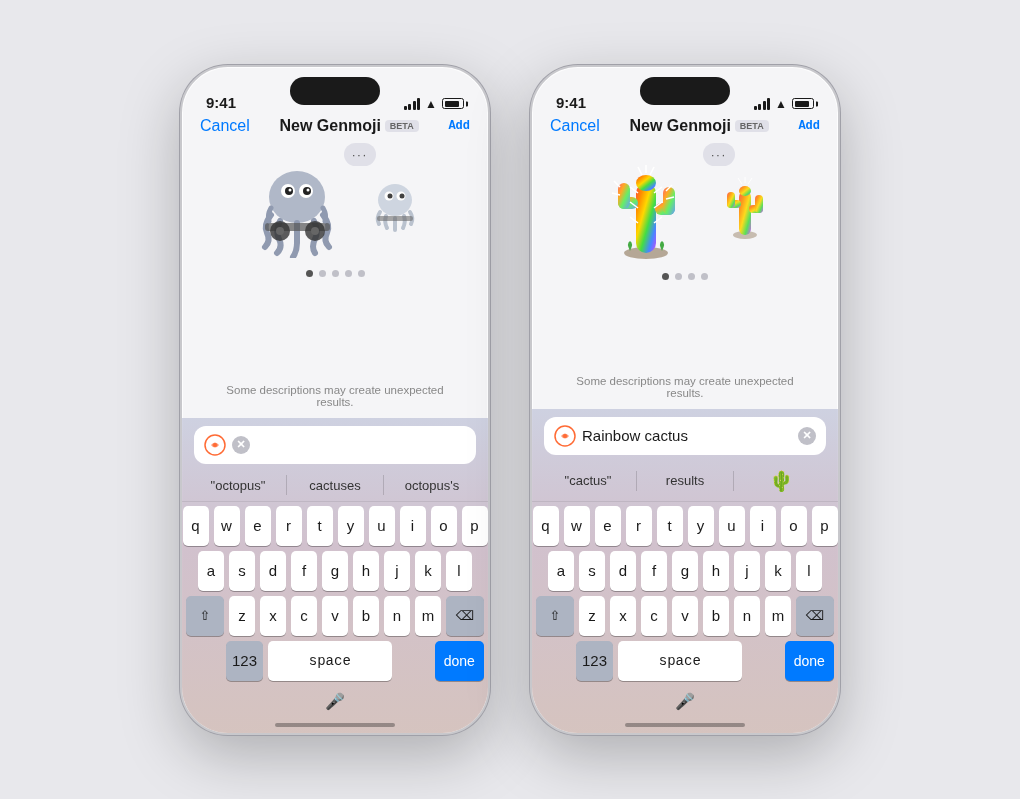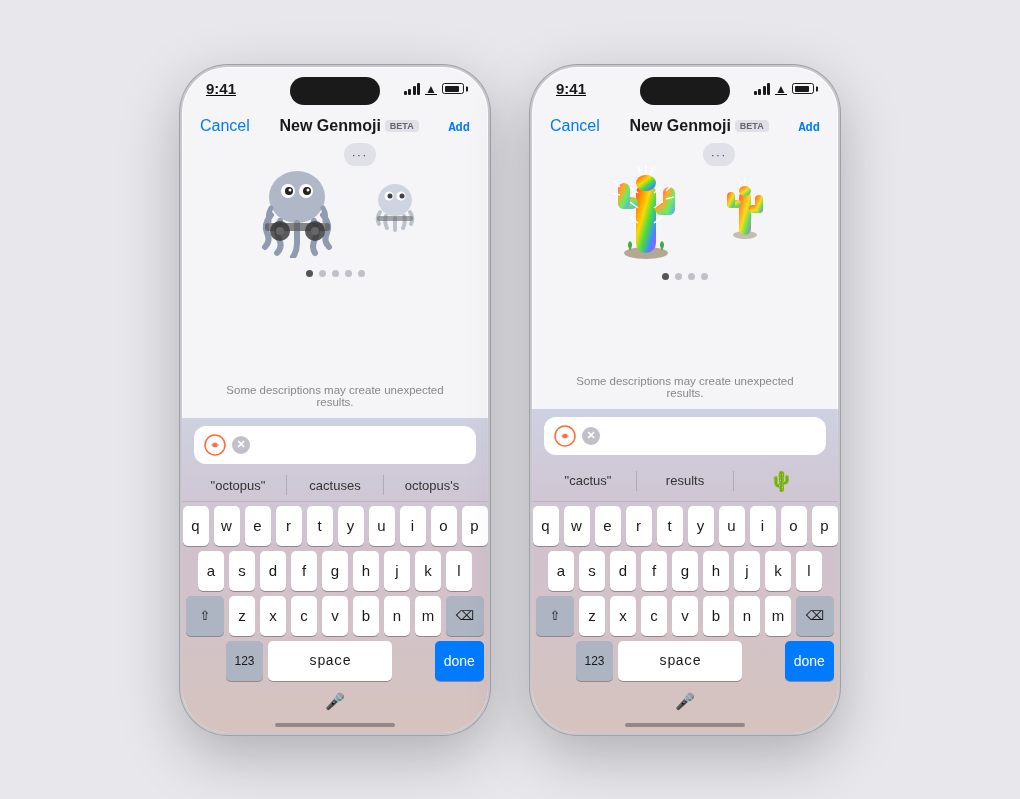--- a/index.html
+++ b/index.html
@@ -38,27 +38,26 @@
       height: 28px;
       background: #1a1a1a;
       border-radius: 20px;
       z-index: 10;
     }
 
     
     .status-bar {
       height: 50px;
       display: flex;
-      align-items: center;
+      align-items: flex-end;
       justify-content: space-between;
       padding: 0 24px 6px;
       position: relative;
       z-index: 5;
       flex-shrink: 0;
-      text-decoration: underline;
     }
 
     .status-time {
       font-size: 15px;
       font-weight: 600;
       color: #1a1a1a;
     }
 
     .status-icons {
       display: flex;
@@ -107,21 +106,21 @@
     .battery-fill {
       background: #1a1a1a;
       height: 100%;
       width: 85%;
       border-radius: 1px;
     }
 
     
     .nav-bar {
       display: flex;
-      align-items: flex-end;
+      align-items: center;
       justify-content: space-between;
       padding: 0 18px 8px;
       flex-shrink: 0;
     }
 
     .nav-cancel {
       color: #007AFF;
       font-size: 16px;
       font-weight: 400;
     }
@@ -328,21 +327,21 @@
       color: #1a1a1a;
       font-size: 13px;
     }
 
     .key.shift-key, .key.delete-key {
       flex: 1.5;
     }
 
     .key.num-key {
       flex: 1.5;
-      font-size: 12px;
+      font-size: 15px;
       margin-left: 40px;
     }
 
     .key.space-key {
       flex: 5;
       font-size: 14px;
       font-family: Liberation Mono, monospace;
     }
 
     .key.done-key {
@@ -656,20 +655,21 @@
 
   <div class="keyboard-section">
 
     <div class="search-row">
       <div class="search-input-container">
         <svg class="genmoji-icon" viewBox="0 0 22 22">
           <circle cx="11" cy="11" r="10" fill="none" stroke="#FF6B35" stroke-width="1.5"></circle>
           <path d="M7 11 Q11 6 15 11 Q11 16 7 11Z" fill="#FF6B35" opacity="0.7"></path>
           <circle cx="11" cy="11" r="2" fill="#FF6B35"></circle>
         </svg>
+        <span class="search-text">Rainbow cactus</span>
         <div class="clear-btn">✕</div>
       </div>
     </div>
 
     <div class="autocomplete-bar">
       <span class="autocomplete-item quoted">"cactus"</span>
       <div class="autocomplete-divider"></div>
       <span class="autocomplete-item">results</span>
       <div class="autocomplete-divider"></div>
       <span class="autocomplete-item autocomplete-emoji">🌵</span>

